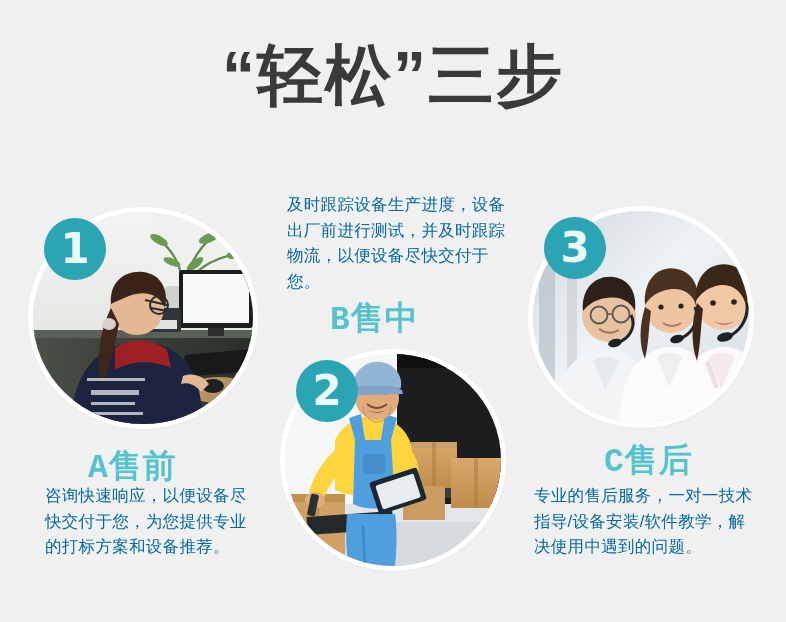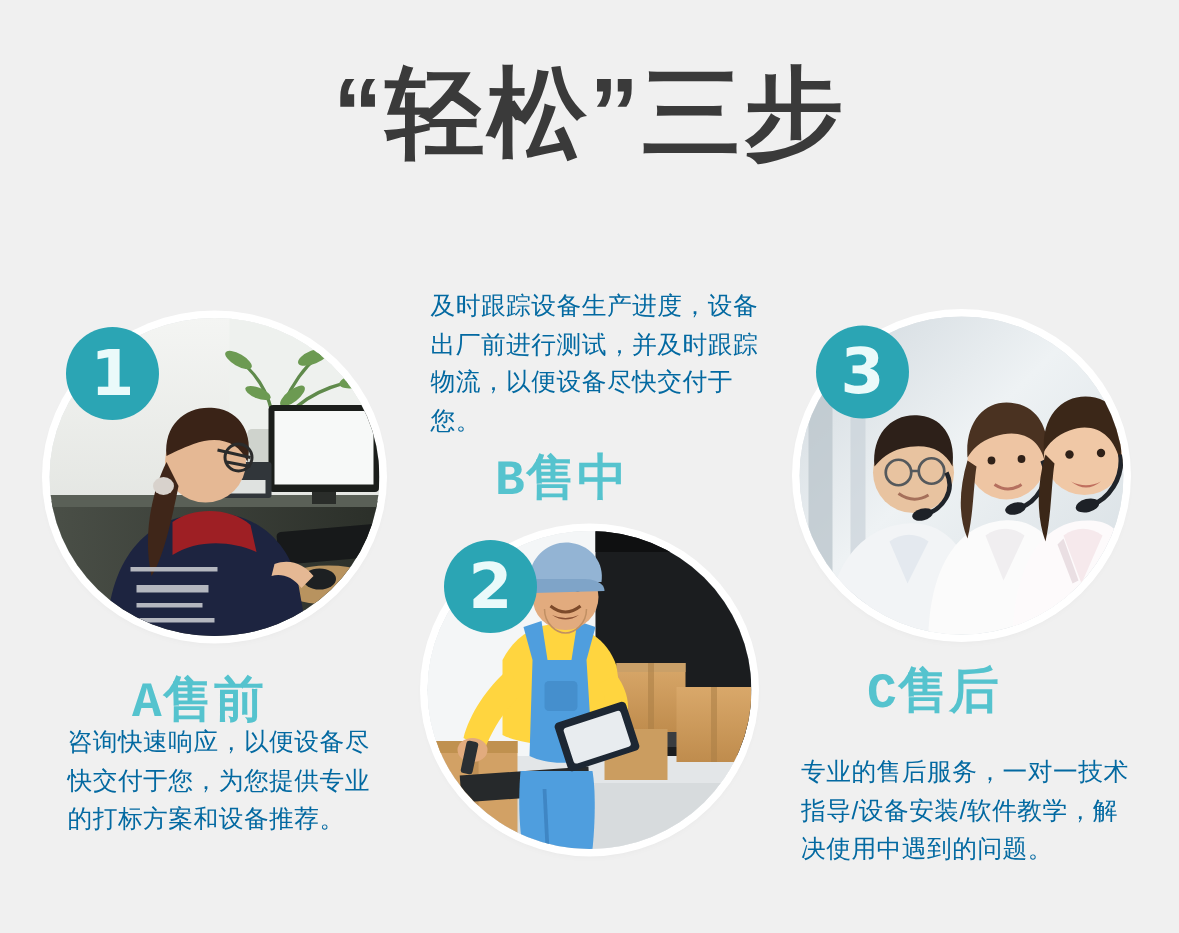--- a/index.html
+++ b/index.html
@@ -78,25 +78,25 @@
   #circle-1 { left: 33px;  top: 212px; width: 220px; height: 212px; }
   #circle-2 { left: 285px; top: 354px; width: 216px; height: 212px; }
   #circle-3 { left: 533px; top: 211px; width: 216px; height: 212px; }
 
   #badge-1 { left: 44px;  top: 218px; }
   #badge-2 { left: 296px; top: 360px; }
   #badge-3 { left: 544px; top: 217px; }
 
   #heading-a { left: 88px;  top: 444px; }
   #heading-b { left: 330px; top: 296px; }
-  #heading-c { left: 578px; top: 438px; }
+  #heading-c { left: 604px; top: 438px; }
 
   #body-a { left: 45px;  top: 483px; width: 215px; }
   #body-b { left: 287px; top: 192px; width: 220px; }
-  #body-c { left: 534px; top: 483px; width: 222px; margin-top: 20px; }
+  #body-c { left: 534px; top: 483px; width: 222px; }
 </style>
 </head>
 <body>
 
 <div id="page-title">“轻松”三步</div>
 
 <div class="photo-circle" id="circle-1">
   <div class="photo-inner">
     <svg viewBox="0 0 220 212" preserveAspectRatio="xMidYMid slice">
       <defs>

